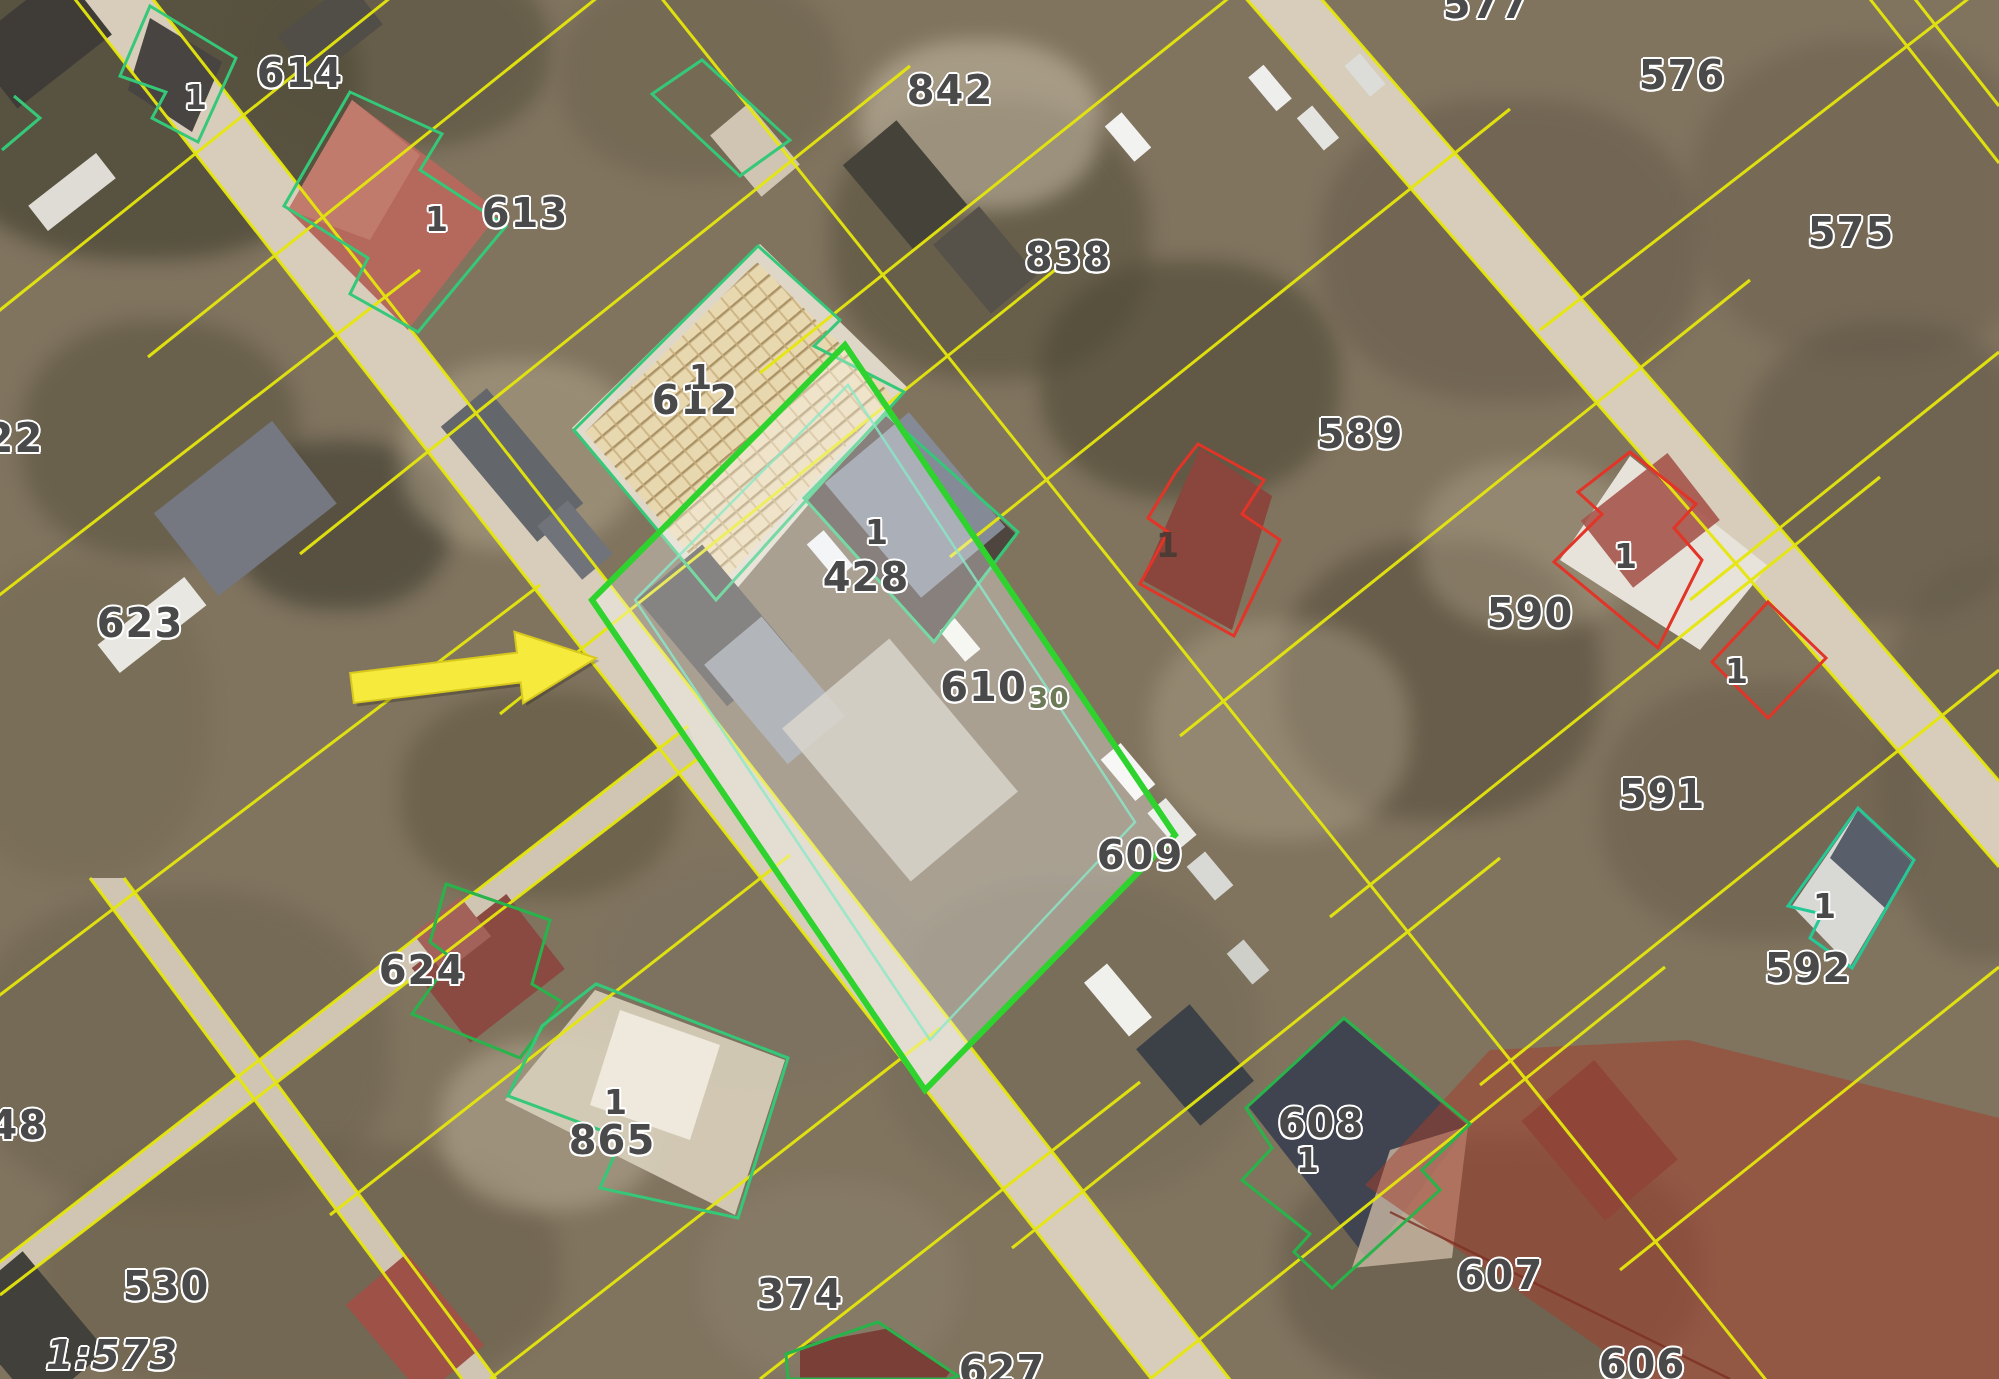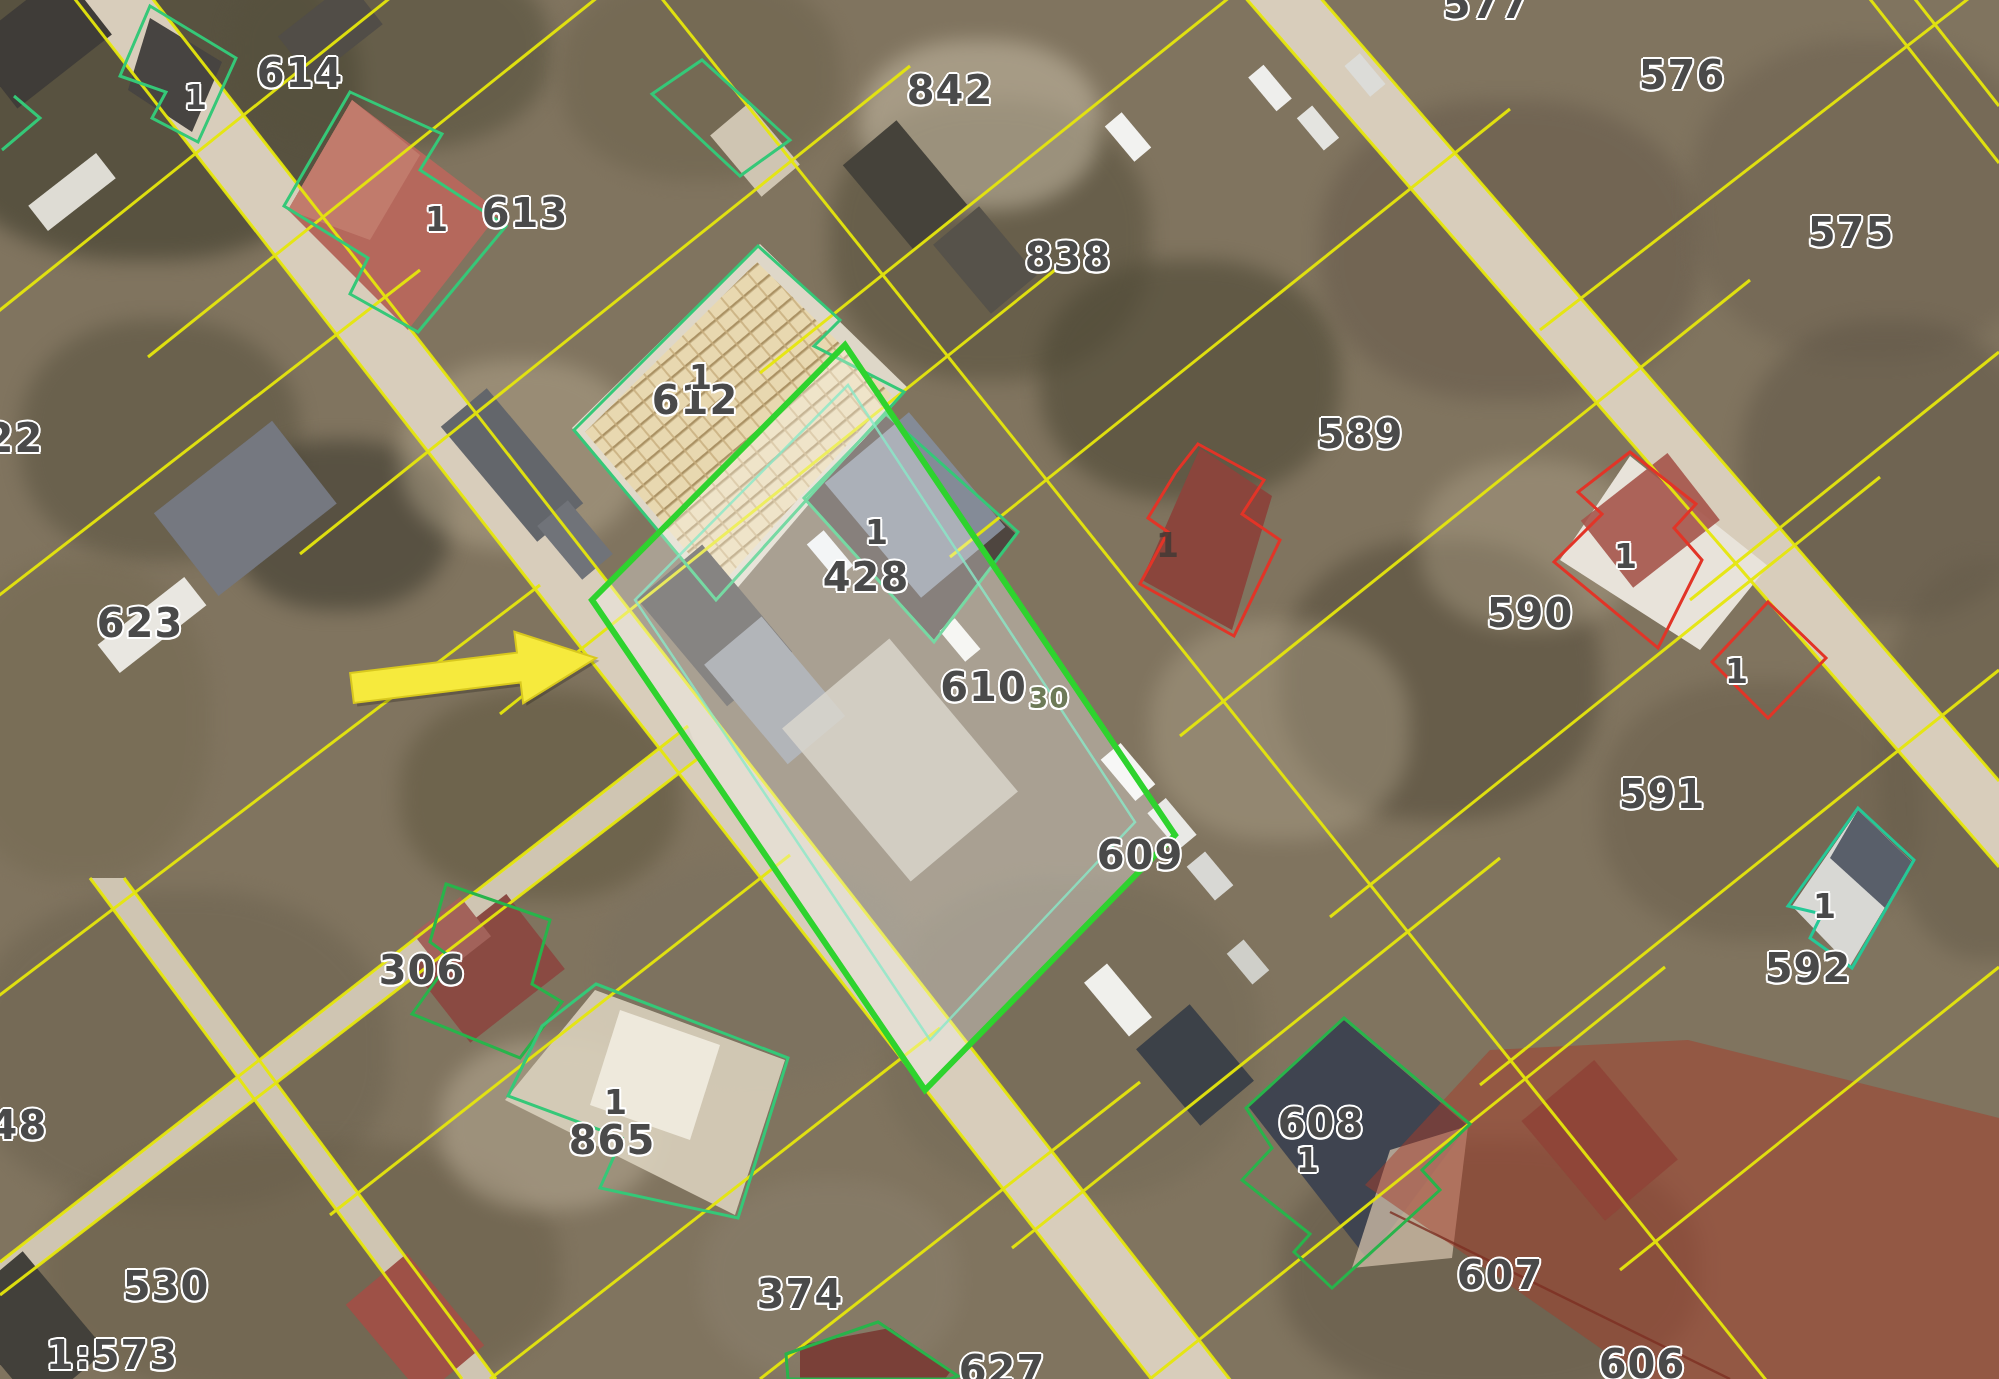--- a/index.html
+++ b/index.html
@@ -7,21 +7,21 @@
        background:#80745f;font-family:"DejaVu Sans",sans-serif;}
   .patch{position:absolute;border-radius:45%;filter:blur(10px);}
   #mapsvg{position:absolute;left:0;top:0;}
   .plabel{position:absolute;transform:translate(-50%,-50%);
     font-weight:700;font-size:40px;color:#4a4a4a;letter-spacing:1px;white-space:nowrap;
     text-shadow:2px 0 0 #fff,-2px 0 0 #fff,0 2px 0 #fff,0 -2px 0 #fff,
       1.5px 1.5px 0 #fff,-1.5px 1.5px 0 #fff,1.5px -1.5px 0 #fff,-1.5px -1.5px 0 #fff;}
   .bmark{font-size:33px;}
   .faint{color:#433a36;text-shadow:none;opacity:.85;}
   .sub{font-size:28px;color:#6d7a57;position:relative;top:7px;left:2px;}
-  .scale{font-size:40px;}
+  .scale{font-size:40px;font-style:italic;}
 </style>
 </head>
 <body>
 
 <div>
   <div class="patch" style="left:-70px;top:-70px;width:430px;height:330px;background:#4b4736;opacity:.75"></div>
   <div class="patch" style="left:230px;top:-50px;width:320px;height:200px;background:#56513d;opacity:.6"></div>
   <div class="patch" style="left:560px;top:-30px;width:280px;height:210px;background:#6b614b;opacity:.5"></div>
   <div class="patch" style="left:20px;top:320px;width:280px;height:240px;background:#5c5542;opacity:.6"></div>
   <div class="patch" style="left:-50px;top:560px;width:260px;height:320px;background:#746951;opacity:.5"></div>
@@ -204,21 +204,21 @@
 <div class="plabel" style="left:525px;top:213px">613</div>
 <div class="plabel" style="left:695px;top:400px">612</div>
 <div class="plabel" style="left:866px;top:577px">428</div>
 <div class="plabel" style="left:1004px;top:687px"><span>610</span><span class="sub">30</span></div>
 <div class="plabel" style="left:1140px;top:855px">609</div>
 <div class="plabel" style="left:1321px;top:1123px">608</div>
 <div class="plabel" style="left:1500px;top:1275px">607</div>
 <div class="plabel" style="left:1642px;top:1364px">606</div>
 <div class="plabel" style="left:0px;top:438px">622</div>
 <div class="plabel" style="left:140px;top:623px">623</div>
-<div class="plabel" style="left:422px;top:970px">306</div>
+<div class="plabel" style="left:422px;top:970px">624</div>
 <div class="plabel" style="left:612px;top:1140px">865</div>
 <div class="plabel" style="left:800px;top:1294px">374</div>
 <div class="plabel" style="left:1002px;top:1370px">627</div>
 <div class="plabel" style="left:166px;top:1286px">530</div>
 <div class="plabel" style="left:4px;top:1125px">648</div>
 <div class="plabel scale" style="left:112px;top:1355px">1:573</div>
 
 <div class="plabel bmark" style="left:196px;top:97px">1</div>
 <div class="plabel bmark" style="left:437px;top:219px">1</div>
 <div class="plabel bmark" style="left:701px;top:377px">1</div>

